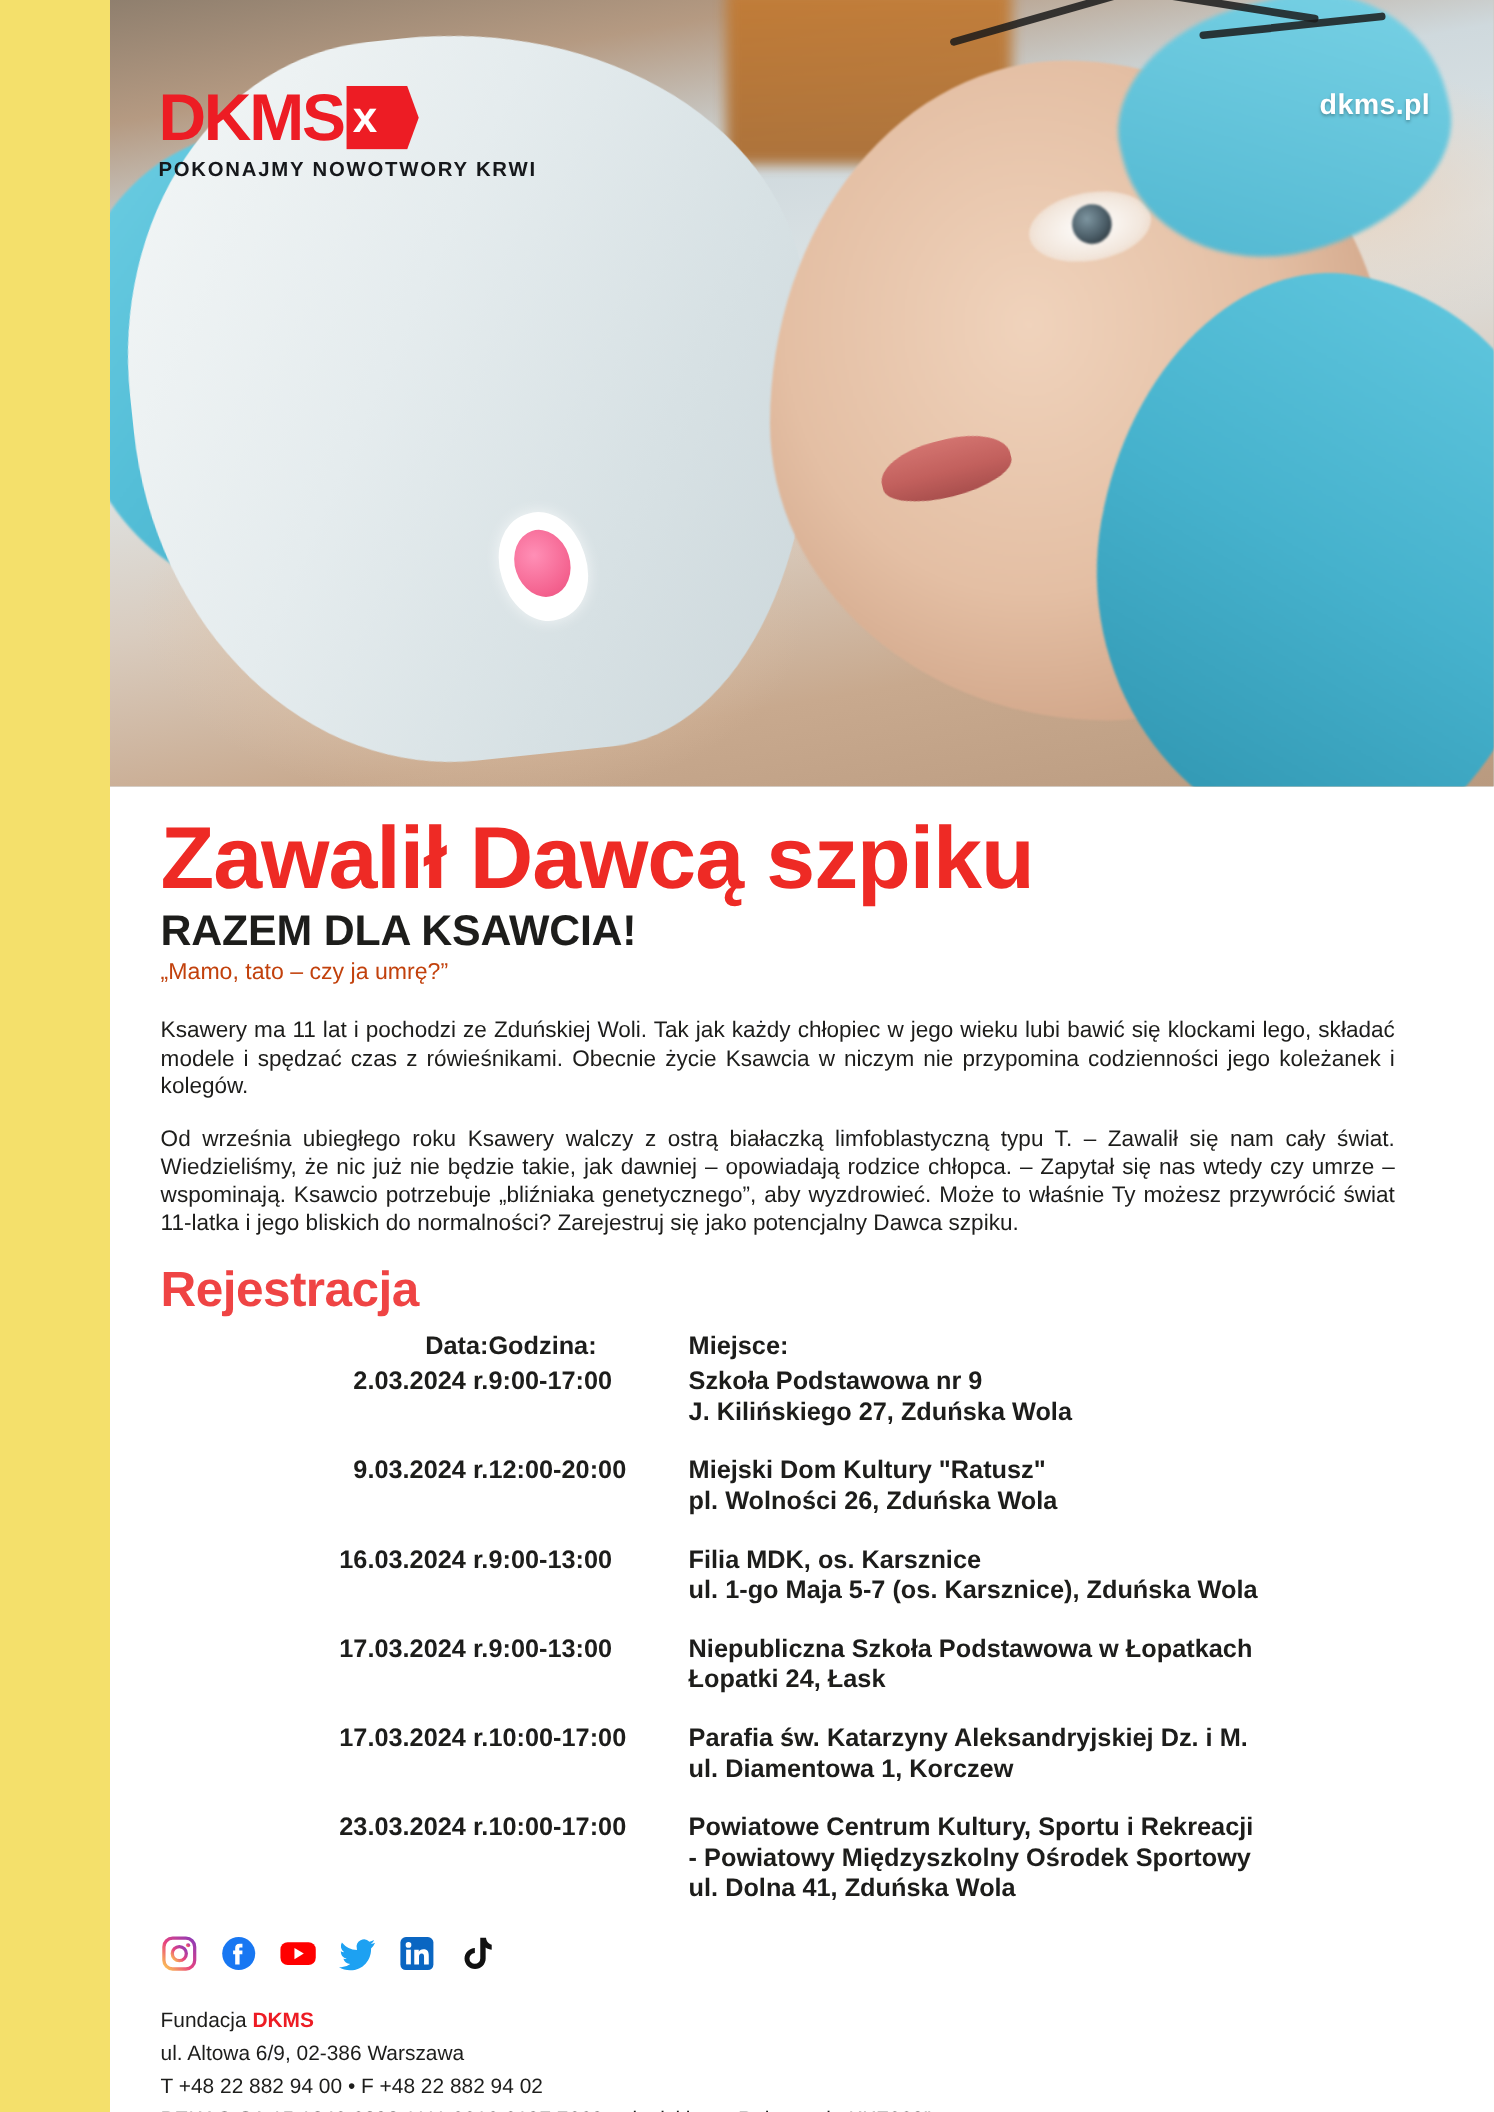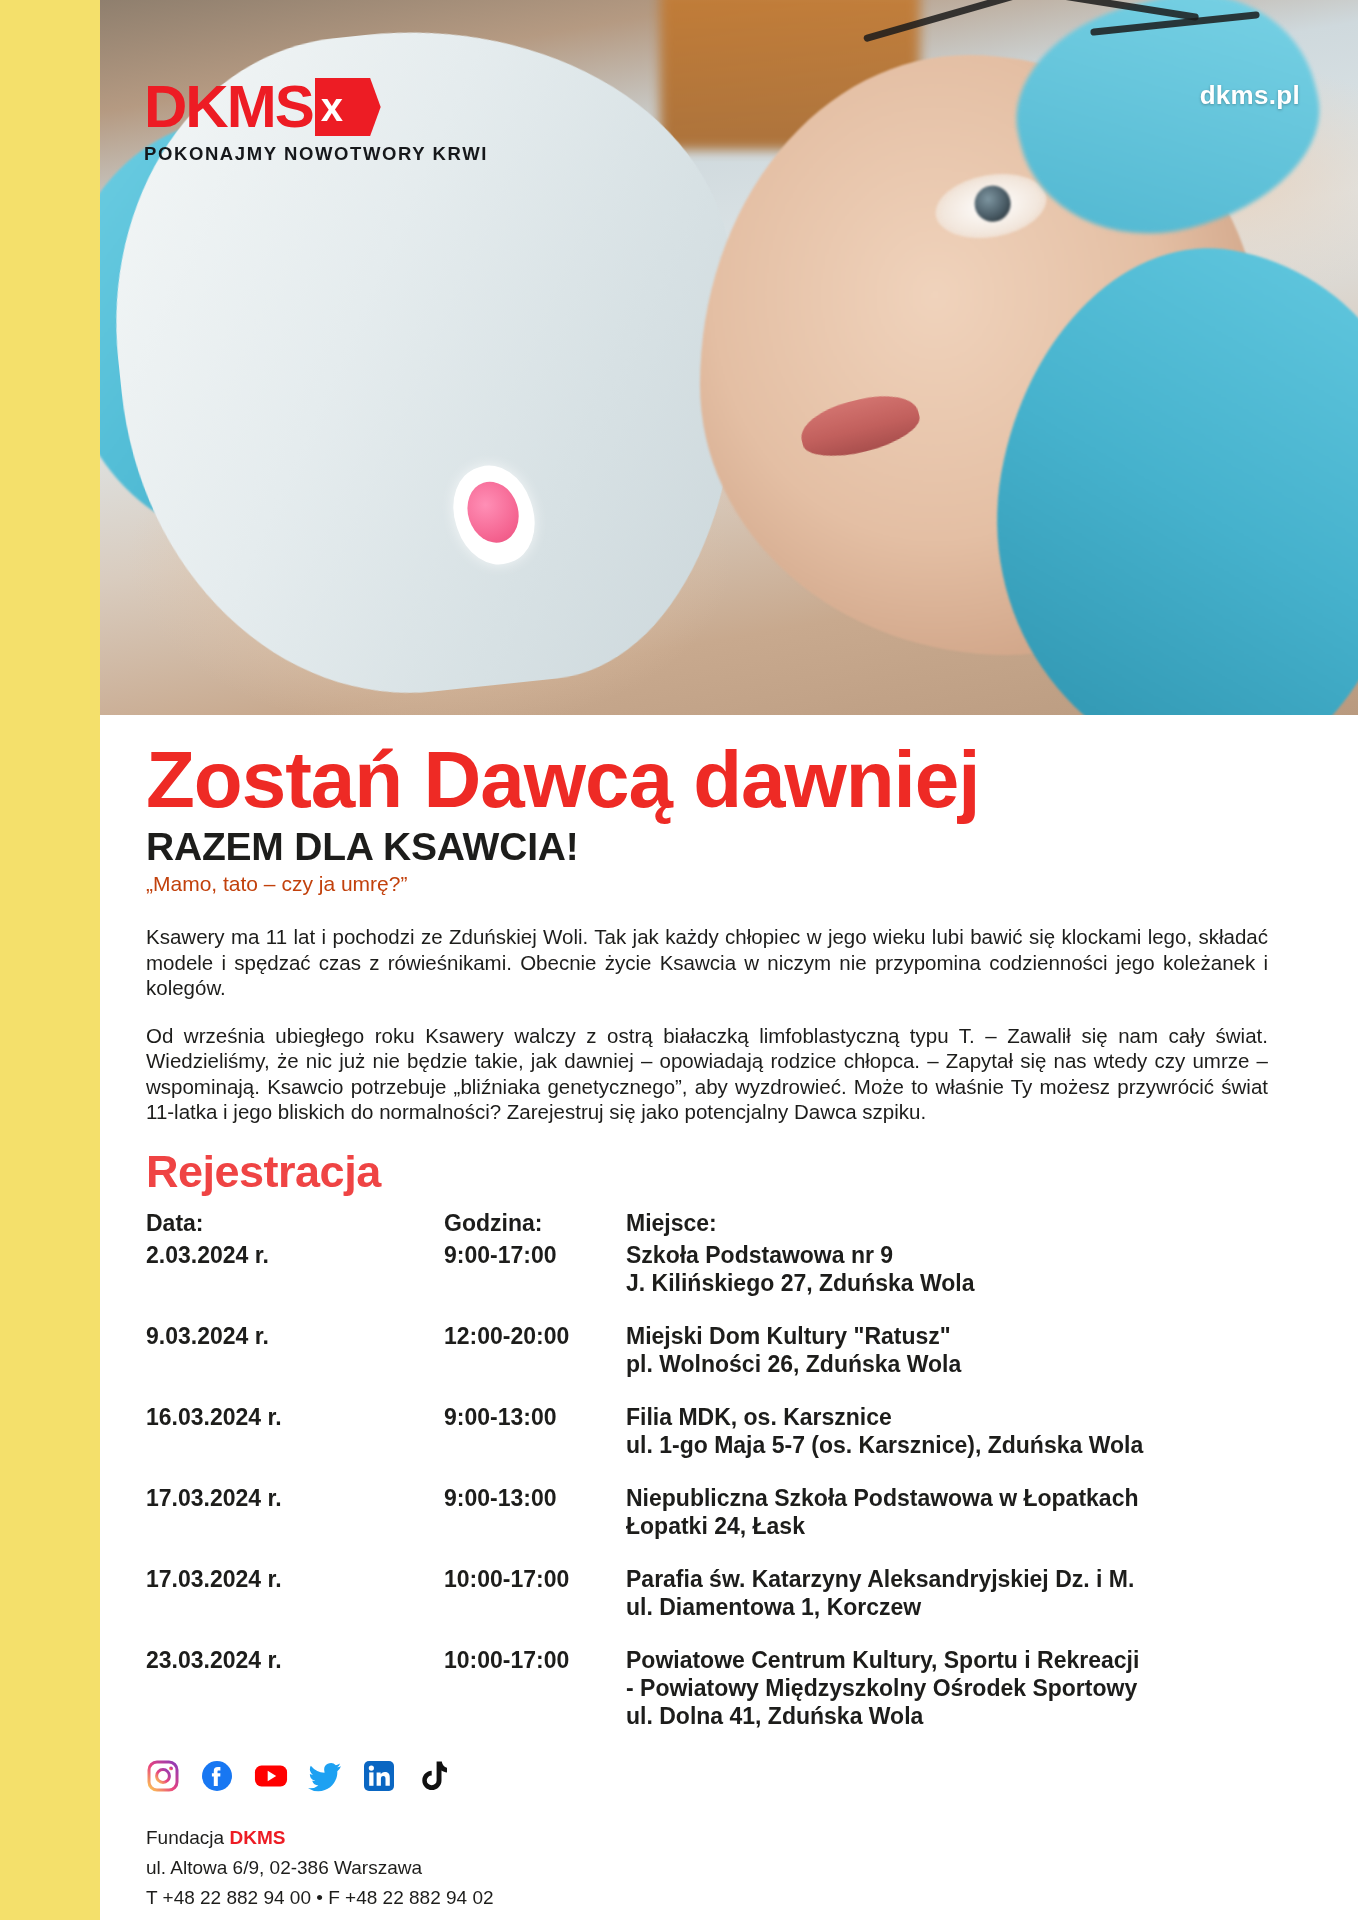--- a/index.html
+++ b/index.html
@@ -321,21 +321,21 @@
   .schedule td {
     vertical-align: top;
     padding: 0 0 25px 0;
     font-size: 23px;
     line-height: 28px;
     font-weight: bold;
     color: #1d1d1b;
     white-space: pre-line;
   }
   .schedule tr.head td { padding-bottom: 4px; }
-  .col-date { width: 298px; }
+  .col-date { width: 298px; text-align: right; }
   .col-time { width: 182px; }
   .col-place { width: auto; }
 
   
   .socials {
     display: flex;
     align-items: center;
     gap: 20px;
     margin-top: 4px;
   }
@@ -391,21 +391,21 @@
         <span>x</span>
       </div>
     </div>
     <div class="logo-tagline">POKONAJMY NOWOTWORY KRWI</div>
   </div>
 
   <div class="site-url">dkms.pl</div>
 
   <div class="content">
 
-    <h1 class="headline">Zostań Dawcą dawniej</h1>
+    <h1 class="headline">Zawalił Dawcą szpiku</h1>
     <h2 class="subhead">RAZEM DLA KSAWCIA!</h2>
     <p class="quote">„Mamo, tato – czy ja umrę?”</p>
 
     <p class="para">Ksawery ma 11 lat i pochodzi ze Zduńskiej Woli. Tak jak każdy chłopiec w jego wieku lubi bawić się klockami lego, składać modele i spędzać czas z rówieśnikami. Obecnie życie Ksawcia w niczym nie przypomina codzienności jego koleżanek i kolegów.</p>
 
     <p class="para"><span>Od września ubiegłego roku Ksawery </span><b>walczy z ostrą białaczką limfoblastyczną typu T</b><span>. – Zawalił się nam cały świat. Wiedzieliśmy, że nic już nie będzie takie, jak dawniej – opowiadają rodzice chłopca. – Zapytał się nas wtedy czy umrze – wspominają. </span><b>Ksawcio potrzebuje „bliźniaka genetycznego”, aby wyzdrowieć.</b><span> Może to właśnie Ty możesz przywrócić świat 11-latka i jego bliskich do normalności? Zarejestruj się jako potencjalny Dawca szpiku.</span></p>
 
     <div class="section-title">Rejestracja</div>
 
     <table class="schedule">

